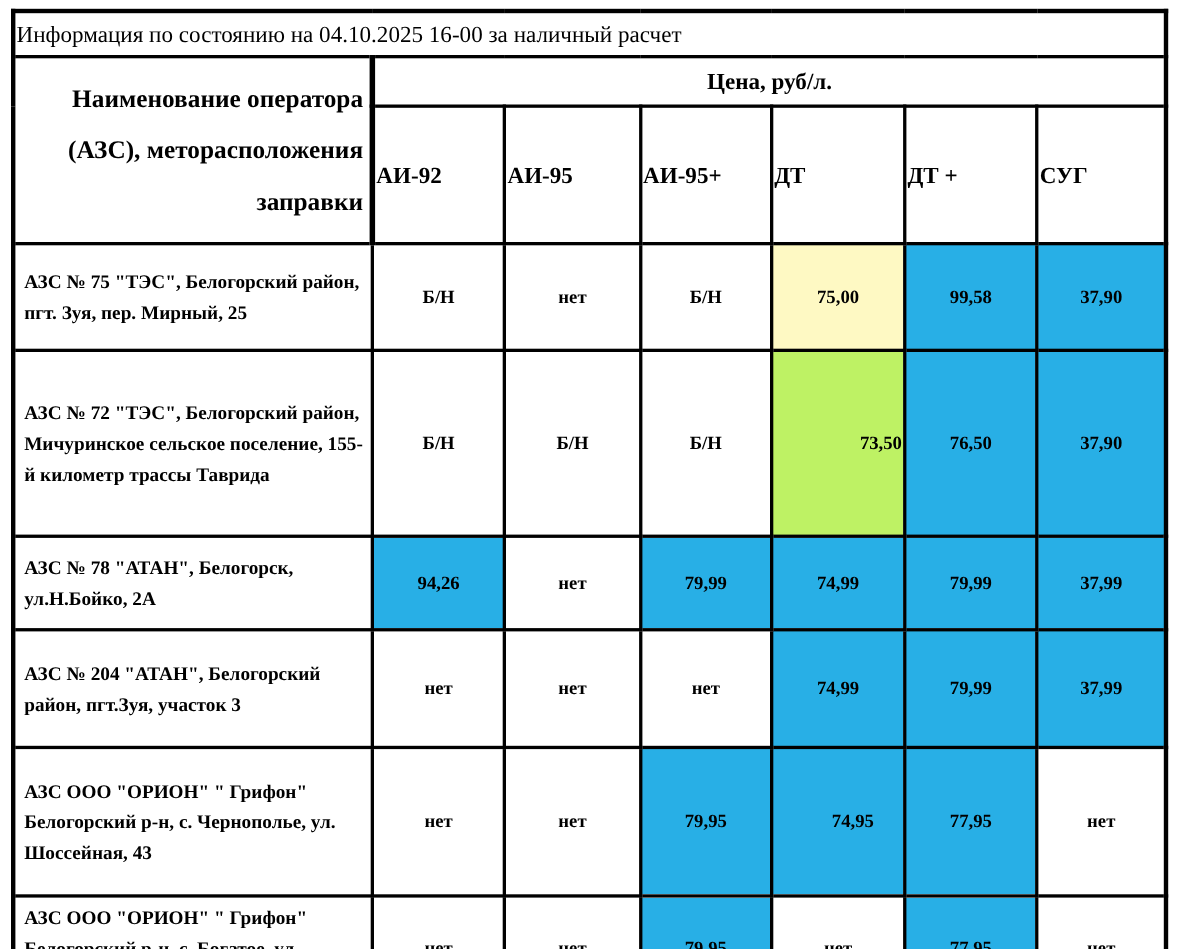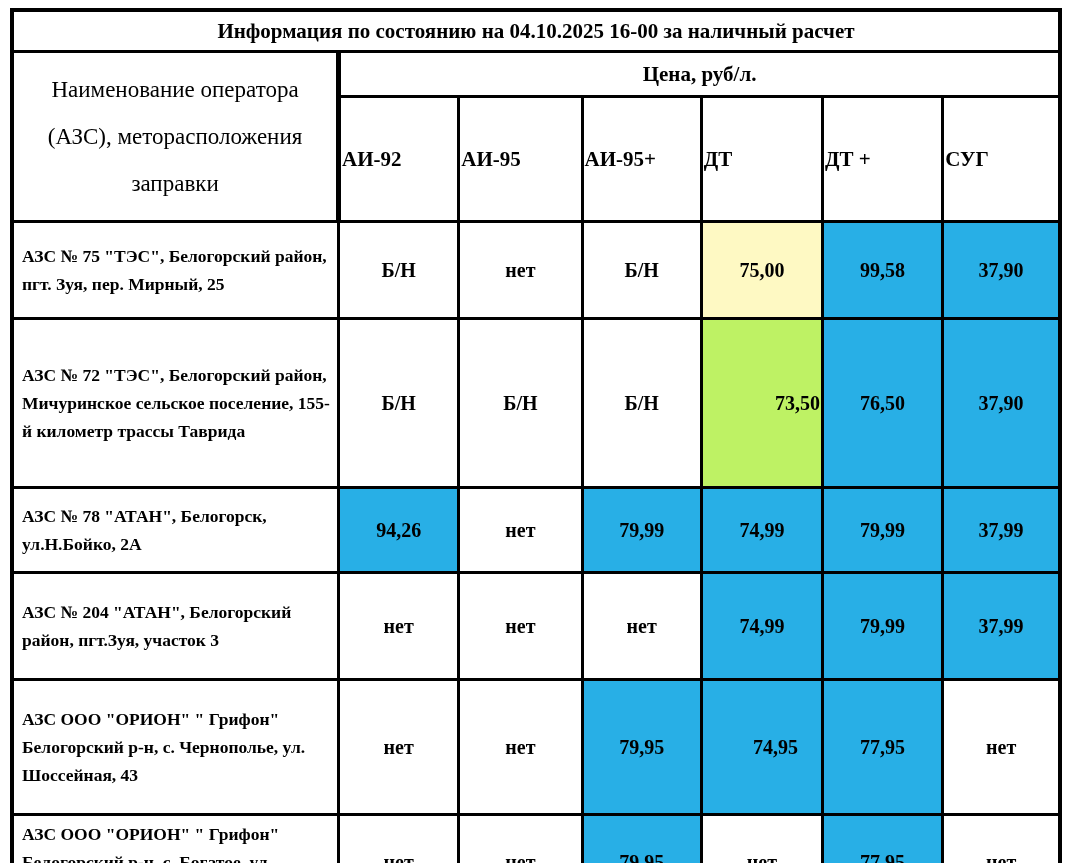--- a/index.html
+++ b/index.html
@@ -21,31 +21,31 @@
   }
   #price-table td {
     border: 3px solid #000;
     overflow: hidden;
     color: #000;
     background: #fff;
   }
   
   .title-row td {
     height: 36px;
-    text-align: center;
+    text-align: left;
     vertical-align: middle;
-    font-weight: bold;
+    font-weight: normal;
     font-size: 21px;
     border-bottom: 4px solid #000;
   }
   
   .name-head {
-    text-align: center;
+    text-align: right;
     vertical-align: middle;
-    font-weight: normal;
+    font-weight: bold;
     font-size: 23px;
     line-height: 2.05;
     border-right: 5px solid #000 !important;
     border-bottom: 4px solid #000;
     padding: 0 6px;
   }
   .price-group {
     height: 40px;
     text-align: center;
     vertical-align: middle;
@@ -71,21 +71,21 @@
     font-size: 17.5px;
     line-height: 1.6;
     padding: 4px 6px 4px 8px;
     border-right: 4px solid #000;
   }
   .name-cell.boxed { border: 7px solid #000; }
   .price-cell {
     text-align: center;
     vertical-align: middle;
     font-weight: bold;
-    font-size: 20px;
+    font-size: 17px;
   }
   #rows-container tr:nth-child(1) td { height: 86px; }
   #rows-container tr:nth-child(2) td { height: 158px; }
   #rows-container tr:nth-child(3) td { height: 74px; }
   #rows-container tr:nth-child(4) td { height: 96px; }
   #rows-container tr:nth-child(5) td { height: 124px; }
   #rows-container tr:nth-child(6) td { height: 82px; }
 </style>
 </head>
 <body>

